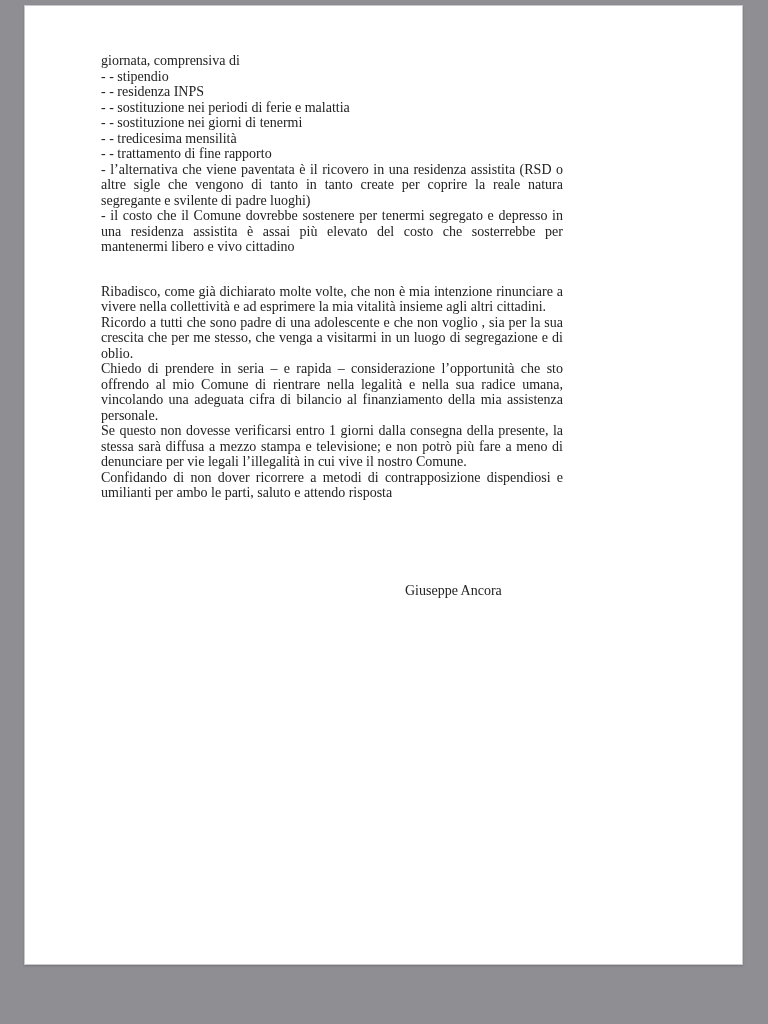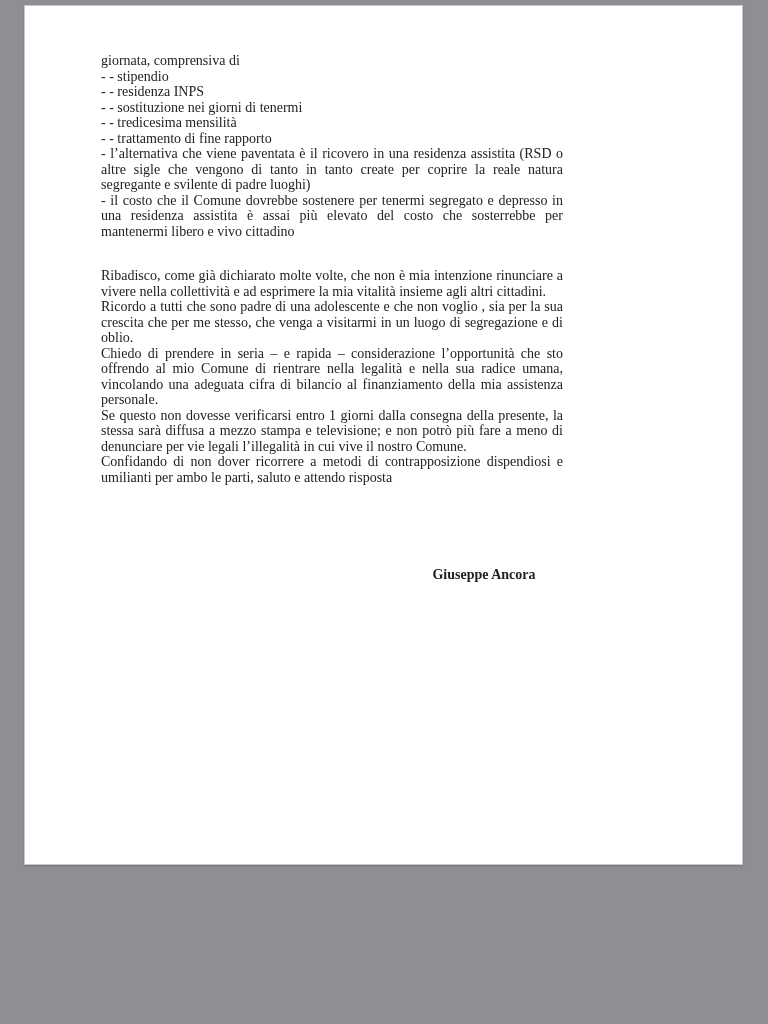--- a/index.html
+++ b/index.html
@@ -12,21 +12,21 @@
     background: #8e8e93;
     overflow: hidden;
     position: relative;
     font-family: "Liberation Serif", "DejaVu Serif", serif;
   }
   .page {
     position: absolute;
     left: 24px;
     top: 5px;
     width: 719px;
-    height: 860px;
+    height: 960px;
     background: #ffffff;
     border: 1px solid #c9c9cd;
     box-sizing: border-box;
     box-shadow: 0 1px 2px rgba(0,0,0,0.18);
     padding-left: 40px;
   }
   .content {
     position: absolute;
     left: 76px;
     top: 47px;
@@ -43,34 +43,34 @@
   }
   .para {
     text-align: justify;
   }
   .para-gap {
     margin-top: 29px;
   }
   .signature {
     margin-top: 82px;
     margin-left: 304px;
-    text-align: center;
-    font-weight: bold;
+    text-align: left;
   }
 </style>
 </head>
 <body>
 
 <div class="page">
   <div class="content">
 
     <div class="line">giornata, comprensiva di</div>
 
     <div class="line">- - stipendio</div>
     <div class="line">- - residenza INPS</div>
+    <div class="line">- - sostituzione nei periodi di ferie e malattia</div>
     <div class="line">- - sostituzione nei giorni di tenermi</div>
     <div class="line">- - tredicesima mensilità</div>
     <div class="line">- - trattamento di fine rapporto</div>
 
     <div class="para">- l’alternativa che viene paventata è il ricovero in una residenza assistita (RSD o altre sigle che vengono di tanto in tanto create per coprire la reale natura segregante e svilente di padre luoghi)</div>
     <div class="para">- il costo che il Comune dovrebbe sostenere per tenermi segregato e depresso in una residenza assistita è assai più elevato del costo che sosterrebbe per mantenermi libero e vivo cittadino</div>
 
     <div class="para para-gap">Ribadisco, come già dichiarato molte volte, che non è mia intenzione rinunciare a vivere nella collettività e ad esprimere la mia vitalità insieme agli altri cittadini.</div>
     <div class="para">Ricordo a tutti che sono padre di una adolescente e che non voglio , sia per la sua crescita che per me stesso, che venga a visitarmi in un luogo di segregazione e di oblio.</div>
     <div class="para">Chiedo di prendere in seria – e rapida – considerazione l’opportunità che sto offrendo al mio Comune di rientrare nella legalità e nella sua radice umana, vincolando una adeguata cifra di bilancio al finanziamento della mia assistenza personale.</div>

